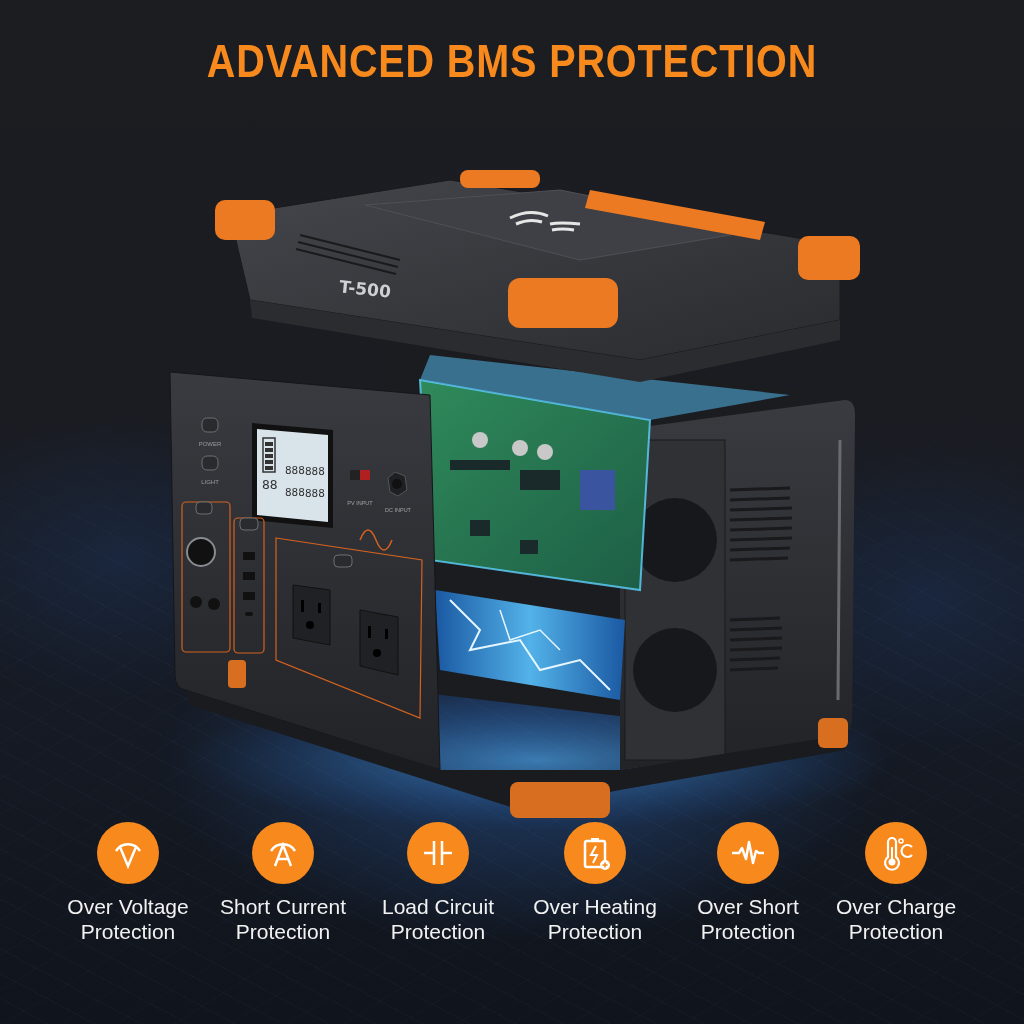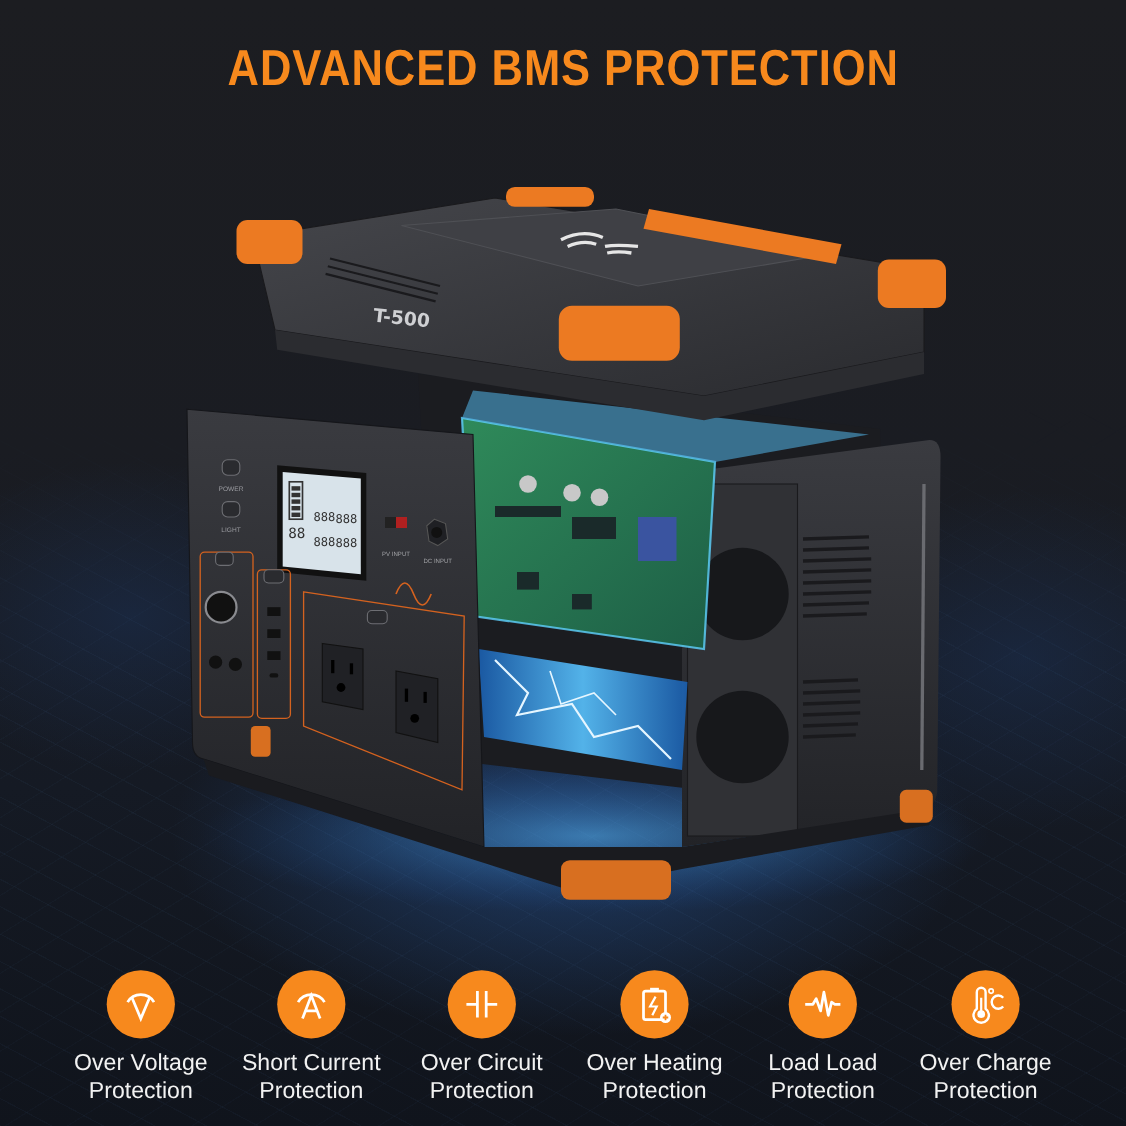--- a/index.html
+++ b/index.html
@@ -12,21 +12,21 @@
       linear-gradient(#1c1d21 0%, #1a1c22 40%, #151a24 70%, #10141c 100%);}
   .grid-lines{position:absolute;inset:0;opacity:.35;
     background:
       repeating-linear-gradient(28deg, rgba(90,140,200,.15) 0 1px, transparent 1px 22px),
       repeating-linear-gradient(-32deg, rgba(90,140,200,.10) 0 1px, transparent 1px 30px);
     -webkit-mask-image:linear-gradient(transparent 35%, #000 60%);mask-image:linear-gradient(transparent 35%, #000 60%);}
   .title{position:absolute;top:34px;left:0;width:100%;text-align:center;color:#f7891d;font-weight:bold;font-size:46px;letter-spacing:1px;transform:scaleX(.86);transform-origin:center;}
   
   .device{position:absolute;left:0;top:0;width:1024px;height:860px;}
   svg{position:absolute;left:0;top:0;}
-  .features{position:absolute;left:0;top:876px;width:1024px;height:140px;}
+  .features{position:absolute;left:0;top:816px;width:1024px;height:140px;}
   .feature{position:absolute;top:6px;width:160px;text-align:center;}
   .feature .circle{width:62px;height:62px;border-radius:50%;background:#f7891d;margin:0 auto;display:flex;align-items:center;justify-content:center;}
   .feature .label{color:#f2f2f2;font-size:21px;line-height:25px;margin-top:10px;}
   .feature .label span{display:block;}
 </style>
 </head>
 <body>
 
 <div class="bg"></div>
 <div class="grid-lines"></div>
@@ -221,21 +221,21 @@
   <div class="feature" style="left:358px;">
     <div class="circle">
       <svg width="40" height="40" viewBox="0 0 40 40" style="position:static">
           <line x1="6" y1="20" x2="16" y2="20" stroke="#fff" stroke-width="2.5"></line>
           <line x1="16" y1="8" x2="16" y2="32" stroke="#fff" stroke-width="2.5"></line>
           <line x1="24" y1="8" x2="24" y2="32" stroke="#fff" stroke-width="2.5"></line>
           <line x1="24" y1="20" x2="34" y2="20" stroke="#fff" stroke-width="2.5"></line>
         </svg>
     </div>
     <div class="label">
-        <span>Over Circuit</span>
+        <span>Load Circuit</span>
         <span>Protection</span>
       </div>
   </div>
   <div class="feature" style="left:515px;">
     <div class="circle">
       <svg width="40" height="40" viewBox="0 0 40 40" style="position:static">
           <rect x="10" y="8" width="20" height="26" rx="2" fill="none" stroke="#fff" stroke-width="2.5"></rect>
           <rect x="16" y="5" width="8" height="3" fill="#fff"></rect>
           <polyline points="21,13 16,22 22,22 18,30" fill="none" stroke="#fff" stroke-width="2"></polyline>
           <circle cx="30" cy="32" r="5" fill="#fff"></circle>
@@ -248,21 +248,21 @@
         <span>Protection</span>
       </div>
   </div>
   <div class="feature" style="left:668px;">
     <div class="circle">
       <svg width="40" height="40" viewBox="0 0 40 40" style="position:static">
           <polyline points="4,20 11,20 14,15 18,26 21,9 25,30 28,18 31,20 36,20" fill="none" stroke="#fff" stroke-width="2.5" stroke-linejoin="round"></polyline>
         </svg>
     </div>
     <div class="label">
-        <span>Load Load</span>
+        <span>Over Short</span>
         <span>Protection</span>
       </div>
   </div>
   <div class="feature" style="left:816px;">
     <div class="circle">
       <svg width="40" height="40" viewBox="0 0 40 40" style="position:static">
           <path d="M12 24 V9 a4 4 0 0 1 8 0 V24 a7 7 0 1 1 -8 0 Z" fill="none" stroke="#fff" stroke-width="2.2"></path>
           <circle cx="16" cy="29" r="3.5" fill="#fff"></circle>
           <line x1="16" y1="14" x2="16" y2="27" stroke="#fff" stroke-width="2"></line>
           <circle cx="25" cy="8" r="2" fill="none" stroke="#fff" stroke-width="1.5"></circle>

